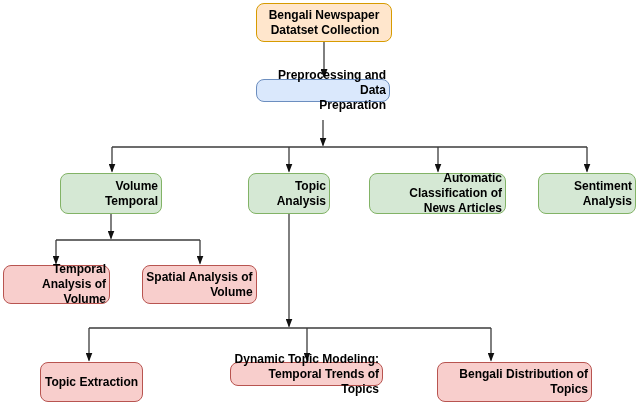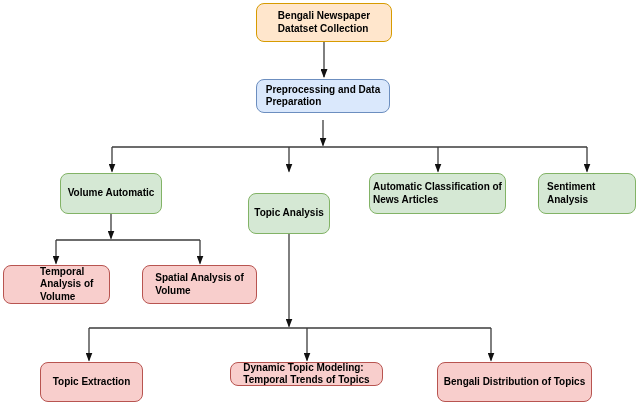--- a/index.html
+++ b/index.html
@@ -17,38 +17,38 @@
     width: 640px; height: 404px;
   }
   .node {
     position: absolute;
     box-sizing: border-box;
     border: 1.5px solid;
     border-radius: 8px;
     display: flex;
     align-items: center;
     justify-content: center;
-    text-align: left;
+    text-align: right;
     padding: 2px 3px;
     font-weight: bold;
-    font-size: 10px;
+    font-size: 12px;
     line-height: 1.25;
     color: #000000;
     white-space: pre-line;
   }
   .orange { background: #ffe6cc; border-color: #d79b00; }
   .blue   { background: #dae8fc; border-color: #6c8ebf; }
   .green  { background: #d5e8d4; border-color: #82b366; }
   .pink   { background: #f8cecc; border-color: #b85450; }
 
   
   .n-dataset   { left: 256px; top: 3px;   width: 136px; height: 39px; }
-  .n-preproc   { left: 256px; top: 79px;  width: 134px; height: 34px; }
+  .n-preproc   { left: 256px; top: 79px;  width: 134px; height: 23px; }
   .n-volume    { left: 60px;  top: 173px; width: 102px; height: 41px; }
-  .n-topic     { left: 248px; top: 173px; width: 82px;  height: 41px; margin-top: 20px; }
+  .n-topic     { left: 248px; top: 173px; width: 82px;  height: 41px; }
   .n-autoclass { left: 369px; top: 173px; width: 137px; height: 41px; }
   .n-sentiment { left: 538px; top: 173px; width: 98px;  height: 41px; padding-left: 8px; }
   .n-temporal  { left: 3px;   top: 265px; width: 107px; height: 39px; padding-left: 36px; }
   .n-spatvol   { left: 142px; top: 265px; width: 115px; height: 39px; }
   .n-extract   { left: 40px;  top: 362px; width: 103px; height: 40px; }
   .n-dynamic   { left: 230px; top: 362px; width: 153px; height: 24px; }
   .n-spatdist  { left: 437px; top: 362px; width: 155px; height: 40px; }
 </style>
 </head>
 <body>
@@ -80,21 +80,21 @@
       <path d="M491,328 L491,360.5" marker-end="url(#ah)"></path>
     </g>
   </svg>
 
   <div class="node orange n-dataset">Bengali Newspaper
 Datatset Collection</div>
 
   <div class="node blue n-preproc">Preprocessing and Data
 Preparation</div>
 
-  <div class="node green n-volume">Volume Automatic</div>
+  <div class="node green n-volume">Volume Temporal</div>
 
   <div class="node green n-topic">Topic Analysis</div>
 
   <div class="node green n-autoclass">Automatic Classification of
 News Articles</div>
 
   <div class="node green n-sentiment">Sentiment Analysis</div>
 
   <div class="node pink n-temporal">Temporal Analysis of
 Volume</div>

